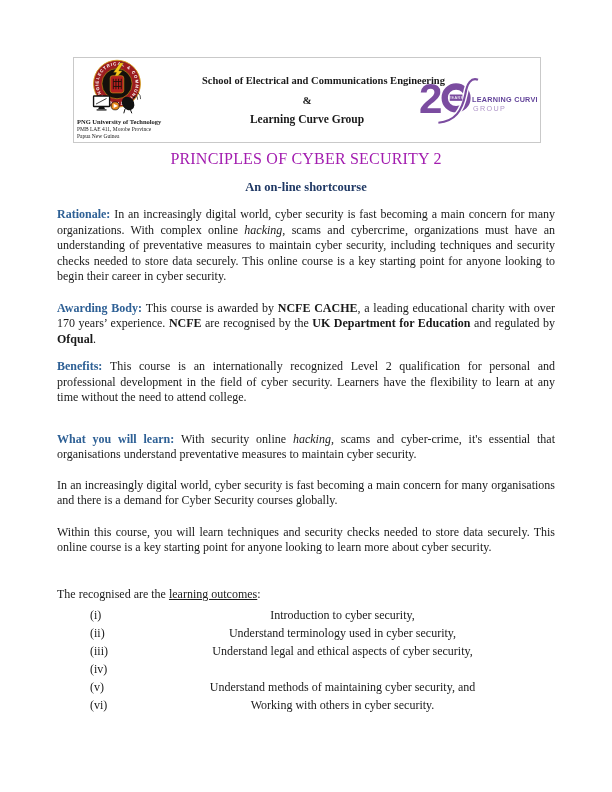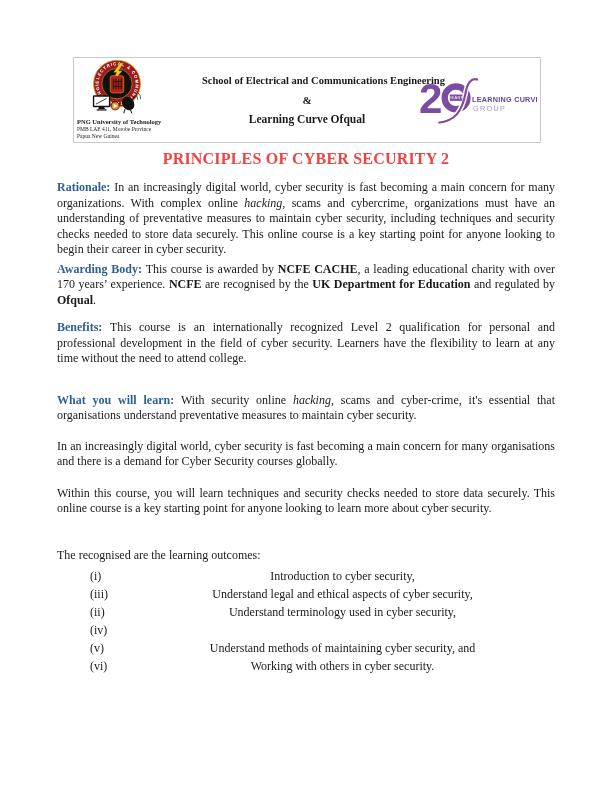--- a/index.html
+++ b/index.html
@@ -28,40 +28,40 @@
   .school-line1{margin-top:17px;font-size:10.5px;font-weight:bold;white-space:nowrap;}
   .school-amp{margin-top:8px;font-size:11px;font-weight:bold;}
   .school-line3{margin-top:7px;font-size:11.5px;font-weight:bold;}
   .lcg-block{position:absolute;right:3px;top:11px;width:118px;height:62px;}
   .lcg-svg{width:118px;height:62px;display:block;}
   
   .doc{
     position:absolute;left:57px;right:57px;top:150px;
   }
   .doc-title{
-    text-align:center;font-size:16px;font-weight:bold;color:#ef4444;
+    text-align:center;font-size:16px;font-weight:normal;color:#a21caf;
     letter-spacing:0.2px;margin:0;
   }
   .doc-subtitle{
     text-align:center;font-size:12.5px;font-weight:bold;color:#1F3864;
     margin-top:12px;
   }
   .para{
     font-size:12px;line-height:15.5px;text-align:justify;margin:0;
   }
-  .p1{margin-top:12px;margin-bottom:4px;}
+  .p1{margin-top:12px;margin-bottom:16px;}
   .p2{margin-bottom:12px;}
   .p3{margin-bottom:26px;}
   .p4{margin-bottom:15px;}
   .p5{margin-bottom:16px;}
   .p6{margin-bottom:31px;}
   .p7{margin-bottom:6px;text-align:left;}
   .para .b{font-weight:bold;}
   .para .i{font-style:italic;}
-  .para .u{}
+  .para .u{text-decoration:underline;}
   .para .label{font-weight:bold;color:#2E6095;}
   .outcome-row{
     display:flex;padding-left:33px;font-size:12px;line-height:15.5px;
     margin-bottom:2.5px;
   }
   .outcome-num{width:40px;flex:0 0 40px;}
   .outcome-text{flex:1;text-align:center;}
 </style>
 </head>
 <body>
@@ -109,61 +109,62 @@
         </g>
       </svg>
       <div class="univ-name">PNG University of Technology</div>
       <div class="univ-addr">PMB LAE 411, Morobe Province</div>
       <div class="univ-addr">Papua New Guinea</div>
     </div>
 
     <div class="center-block">
       <div class="school-line1">School of Electrical and Communications Engineering</div>
       <div class="school-amp">&amp;</div>
-      <div class="school-line3">Learning Curve Ofqual</div>
+      <div class="school-line3">Learning Curve Group</div>
     </div>
 
     <div class="lcg-block">
       <svg class="lcg-svg" viewBox="0 0 140 62" aria-hidden="true">
         <text x="0" y="47" font-size="50" font-weight="bold" fill="#7B4CA0" font-family="Liberation Sans, sans-serif">2</text>
         <circle cx="44" cy="28.5" r="13.5" fill="none" stroke="#7B4CA0" stroke-width="7.5"></circle>
 
         <path d="M 23 58 C 43 56 51 44 55 24 C 57 11 62 4 70 7" stroke="#ffffff" stroke-width="6" fill="none"></path>
         <path d="M 23 58 C 43 56 51 44 55 24 C 57 11 62 4 70 7" stroke="#7B4CA0" stroke-width="2.6" fill="none"></path>
         <rect x="36.5" y="24.5" width="15" height="7.5" fill="#7B4CA0"></rect>
         <text x="44" y="30.2" font-size="4.6" fill="#ffffff" text-anchor="middle" letter-spacing="0.4" font-family="Liberation Sans, sans-serif">YEARS</text>
         <text x="63" y="33" font-size="8.6" font-weight="bold" fill="#63449A" letter-spacing="0.3" font-family="Liberation Sans, sans-serif">LEARNING CURVE</text>
         <text x="64" y="44" font-size="8.6" fill="#AE93C8" letter-spacing="1.6" font-family="Liberation Sans, sans-serif">GROUP</text>
       </svg>
     </div>
   </div>
 
   <div class="doc">
     <h1 class="doc-title">PRINCIPLES OF CYBER SECURITY 2</h1>
+    <div class="doc-subtitle">An on-line shortcourse</div>
 
     <p class="para p1"><span class="label">Rationale: </span><span>In an increasingly digital world, cyber security is fast becoming a main concern for many organizations. With complex online </span><span class="i">hacking</span><span>, scams and cybercrime, organizations must have an understanding of preventative measures to maintain cyber security, including techniques and security checks needed to store data securely. This online course is a key starting point for anyone looking to begin their career in cyber security.</span></p>
     <p class="para p2"><span class="label">Awarding Body: </span><span>This course is awarded by </span><span class="b">NCFE CACHE</span><span>, a leading educational charity with over 170 years’ experience. </span><span class="b">NCFE</span><span> are recognised by the </span><span class="b">UK Department for Education</span><span> and regulated by </span><span class="b">Ofqual</span><span>.</span></p>
     <p class="para p3"><span class="label">Benefits: </span><span>This course is an internationally recognized Level 2 qualification for personal and professional development in the field of cyber security. Learners have the flexibility to learn at any time without the need to attend college.</span></p>
     <p class="para p4"><span class="label">What you will learn: </span><span>With security online </span><span class="i">hacking</span><span>, scams and cyber-crime, it's essential that organisations understand preventative measures to maintain cyber security.</span></p>
     <p class="para p5"><span>In an increasingly digital world, cyber security is fast becoming a main concern for many organisations and there is a demand for Cyber Security courses globally.</span></p>
     <p class="para p6"><span>Within this course, you will learn techniques and security checks needed to store data securely. This online course is a key starting point for anyone looking to learn more about cyber security.</span></p>
     <p class="para p7"><span>The recognised are the </span><span class="u">learning outcomes</span><span>:</span></p>
 
     <div>
       <div class="outcome-row">
         <span class="outcome-num">(i)</span>
         <span class="outcome-text">Introduction to cyber security,</span>
       </div>
       <div class="outcome-row">
+        <span class="outcome-num">(ii)</span>
+        <span class="outcome-text">Understand terminology used in cyber security,</span>
+      </div>
+      <div class="outcome-row">
         <span class="outcome-num">(iii)</span>
         <span class="outcome-text">Understand legal and ethical aspects of cyber security,</span>
-      </div>
-      <div class="outcome-row">
-        <span class="outcome-num">(ii)</span>
-        <span class="outcome-text">Understand terminology used in cyber security,</span>
       </div>
       <div class="outcome-row">
         <span class="outcome-num">(iv)</span>
       </div>
       <div class="outcome-row">
         <span class="outcome-num">(v)</span>
         <span class="outcome-text">Understand methods of maintaining cyber security, and</span>
       </div>
       <div class="outcome-row">
         <span class="outcome-num">(vi)</span>

